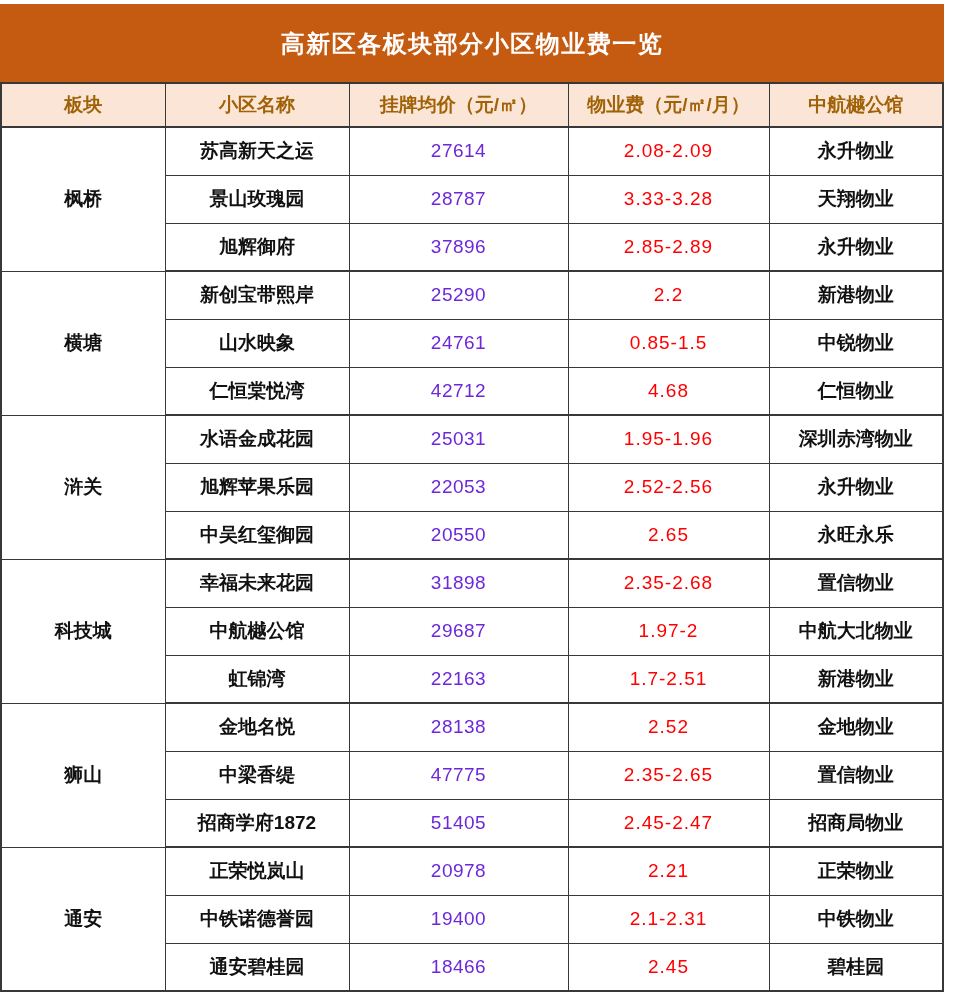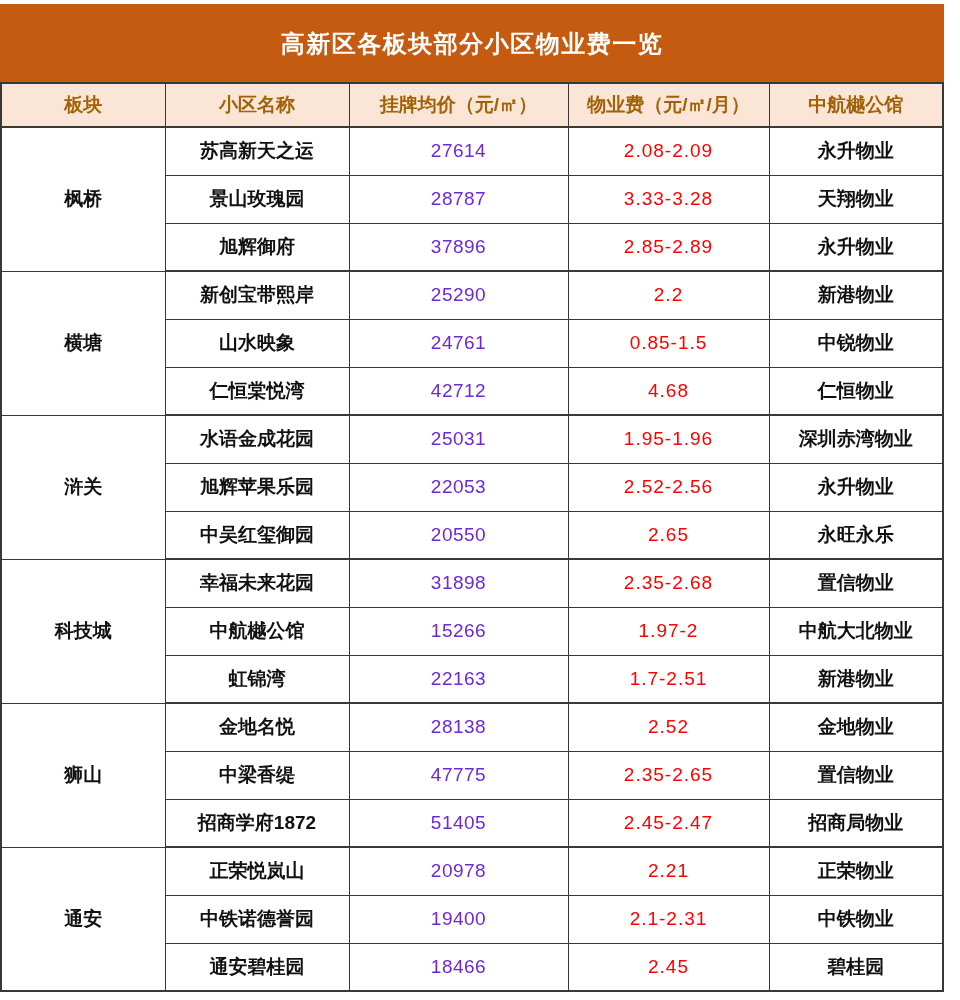--- a/index.html
+++ b/index.html
@@ -158,21 +158,21 @@
         </tr>
         <tr>
           <td rowspan="3" class="district">科技城</td>
           <td class="name">幸福未来花园</td>
           <td class="price">31898</td>
           <td class="fee">2.35-2.68</td>
           <td class="company">置信物业</td>
         </tr>
         <tr>
           <td class="name">中航樾公馆</td>
-          <td class="price">15266</td>
+          <td class="price">29687</td>
           <td class="fee">1.97-2</td>
           <td class="company">中航大北物业</td>
         </tr>
         <tr class="group-end">
           <td class="name">虹锦湾</td>
           <td class="price">22163</td>
           <td class="fee">1.7-2.51</td>
           <td class="company">新港物业</td>
         </tr>
         <tr>

